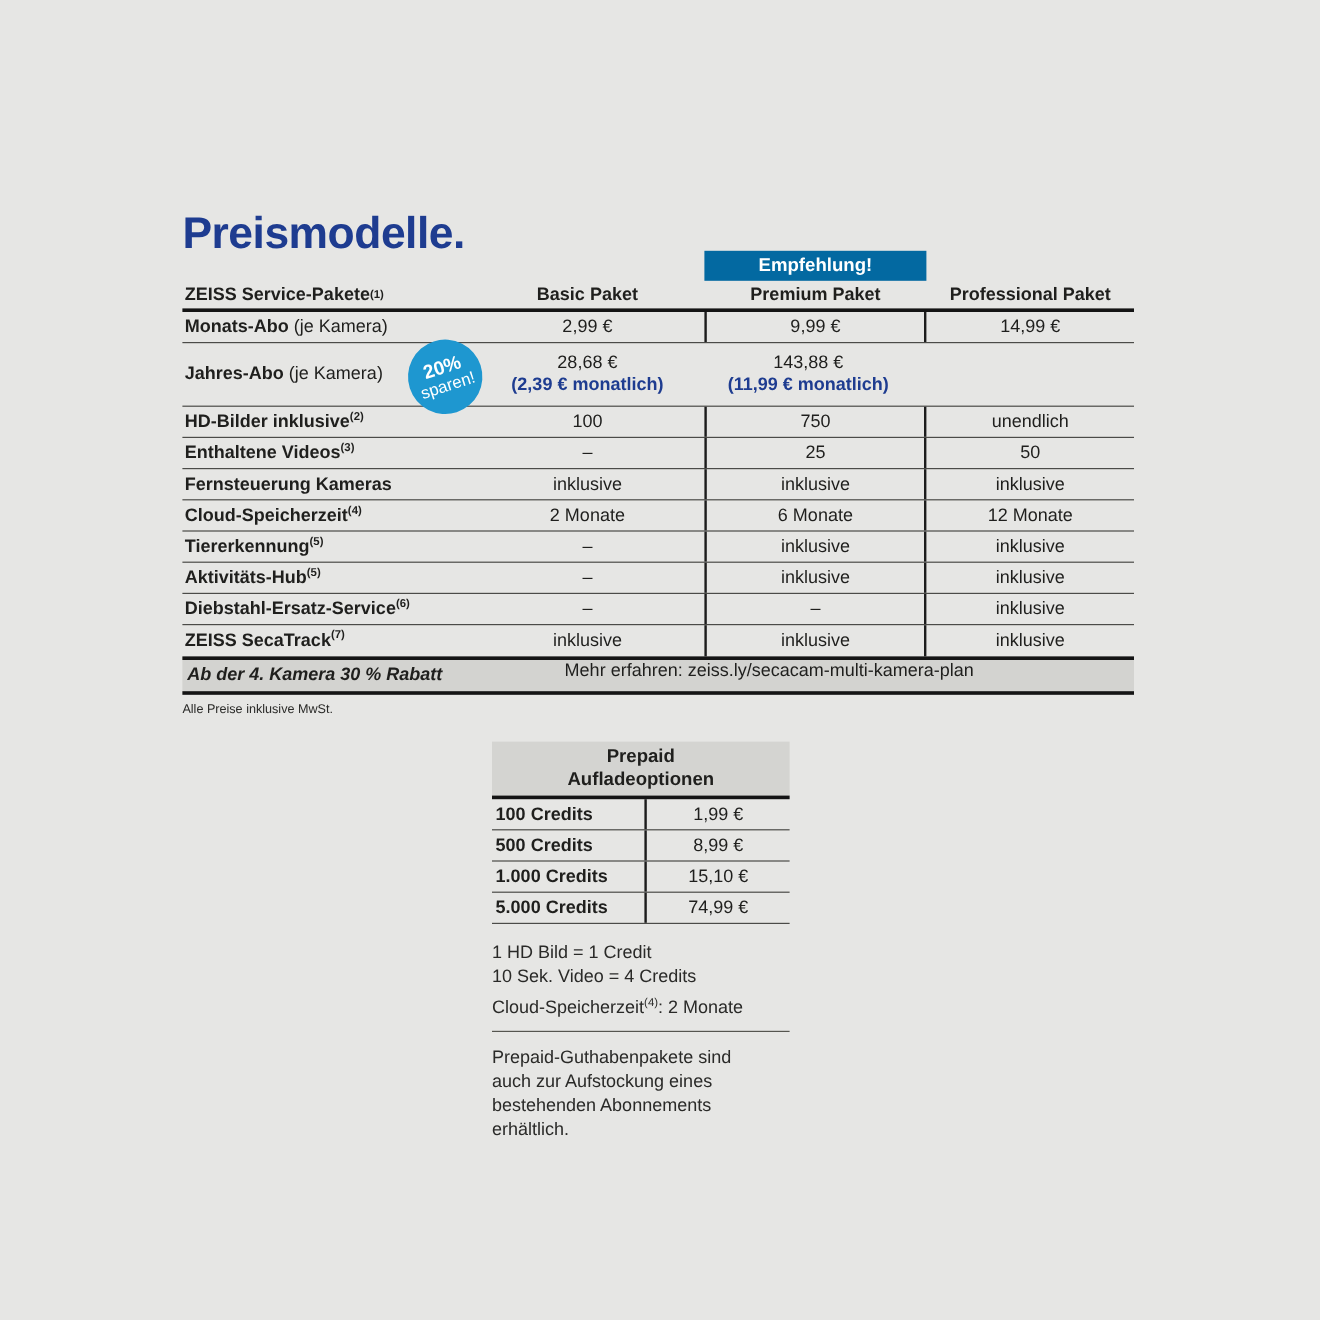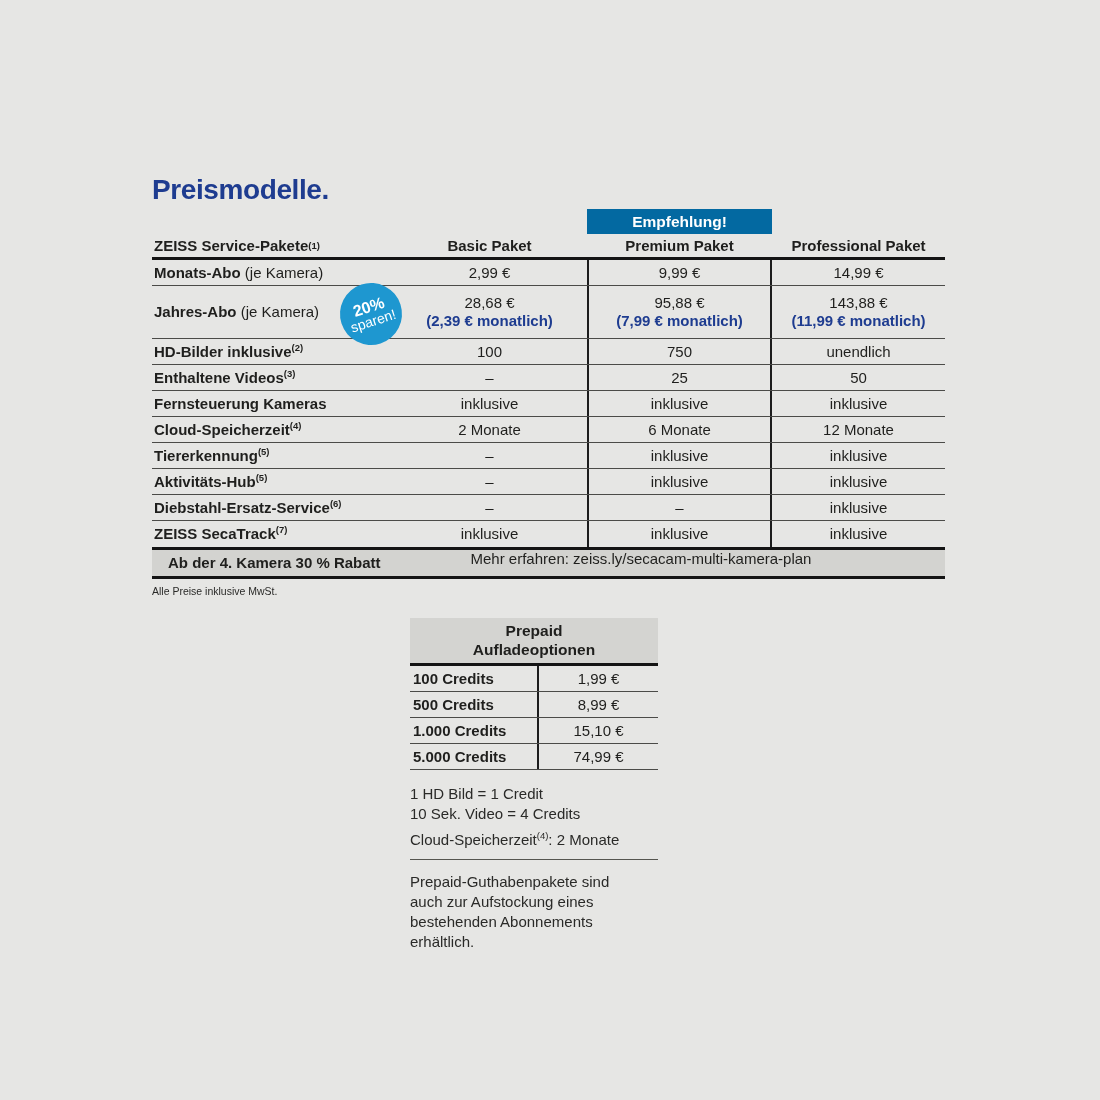--- a/index.html
+++ b/index.html
@@ -1,20 +1,20 @@
 <!DOCTYPE html>
 <html><head>
 <meta charset="utf-8">
 <style>
   * { margin:0; padding:0; box-sizing:border-box; }
   html,body { width:1100px; height:1100px; }
   body { font-family:"Liberation Sans", sans-serif; }
   #page { position:relative; width:1100px; height:1100px; background:#e6e6e4; overflow:hidden; color:#1f1f1d; }
 
-  .title { position:absolute; left:152px; top:174px; font-size:28px; font-weight:bold;
+  .title { position:absolute; left:152px; top:174px; font-size:37px; font-weight:bold;
            color:#1e3c90; letter-spacing:-0.4px; }
 
   
   .main-table { position:absolute; left:152px; top:236px; width:793px; font-size:15px; }
   .empfehlung { position:absolute; left:435px; top:-27px; width:185px; height:25px;
                 background:#0369a1; color:#fff; font-weight:bold; font-size:15.5px;
                 display:flex; align-items:center; justify-content:center; }
   .row { display:flex; align-items:flex-start; border-bottom:1px solid #4b4b48; }
   .row.hdr { height:24px; border-bottom:3px solid #141414; align-items:flex-end; padding-bottom:2px; }
   .row.h26 { height:26px; }
@@ -25,21 +25,21 @@
   .c.basic { width:195px; }
   .c.prem { width:185px; }
   .c.pro  { width:173px; }
   .row .c.prem.v { border-left:2px solid #1c1c1c; border-right:2px solid #1c1c1c; }
   .bb { font-weight:bold; }
   sup { font-size:9.5px; font-weight:bold; vertical-align:super; line-height:0; }
   .note { font-weight:normal; }
   .twoline { flex-direction:column; justify-content:center; }
   .subval { color:#1e3c90; font-weight:bold; }
   .frow { height:32px; background:#d3d3d0; border-top:3px solid #141414; border-bottom:3px solid #141414; }
-  .frow .flabel { width:240px; font-weight:bold; padding-left:16px; }
+  .frow .flabel { width:240px; font-weight:bold; padding-left:4px;font-style:italic; }
   .frow .finfo { flex:1; text-align:center; margin-right:55px; }
   .mwst { position:absolute; left:152px; top:585px; font-size:10.5px; color:#2a2a28; }
 
   
   .circle-badge { position:absolute; left:340px; top:283px; width:62px; height:62px;
                   border-radius:50%; background:#1e97d0; display:flex; flex-direction:column;
                   align-items:center; justify-content:center; transform:rotate(-18deg);
                   color:#fff; line-height:15px; }
   .circle-badge .l1 { font-weight:bold; font-size:16px; }
   .circle-badge .l2 { font-size:14px; }
@@ -87,24 +87,20 @@
     </div>
 
     <div class="row h53">
       <div class="c lbl">
           <span><span class="bb">Jahres-Abo</span>&nbsp;<span class="note">(je Kamera)</span></span>
         </div>
       <div class="c basic twoline">
           <span>28,68 €</span>
           <span class="subval">(2,39 € monatlich)</span>
         </div>
-      <div class="c prem v twoline">
-          <span>95,88 €</span>
-          <span class="subval">(7,99 € monatlich)</span>
-        </div>
       <div class="c pro twoline">
           <span>143,88 €</span>
           <span class="subval">(11,99 € monatlich)</span>
         </div>
     </div>
 
     <div class="row h26">
       <div class="c lbl">
           <span><span class="bb">HD-Bilder inklusive</span><sup>(2)</sup></span>
         </div>

